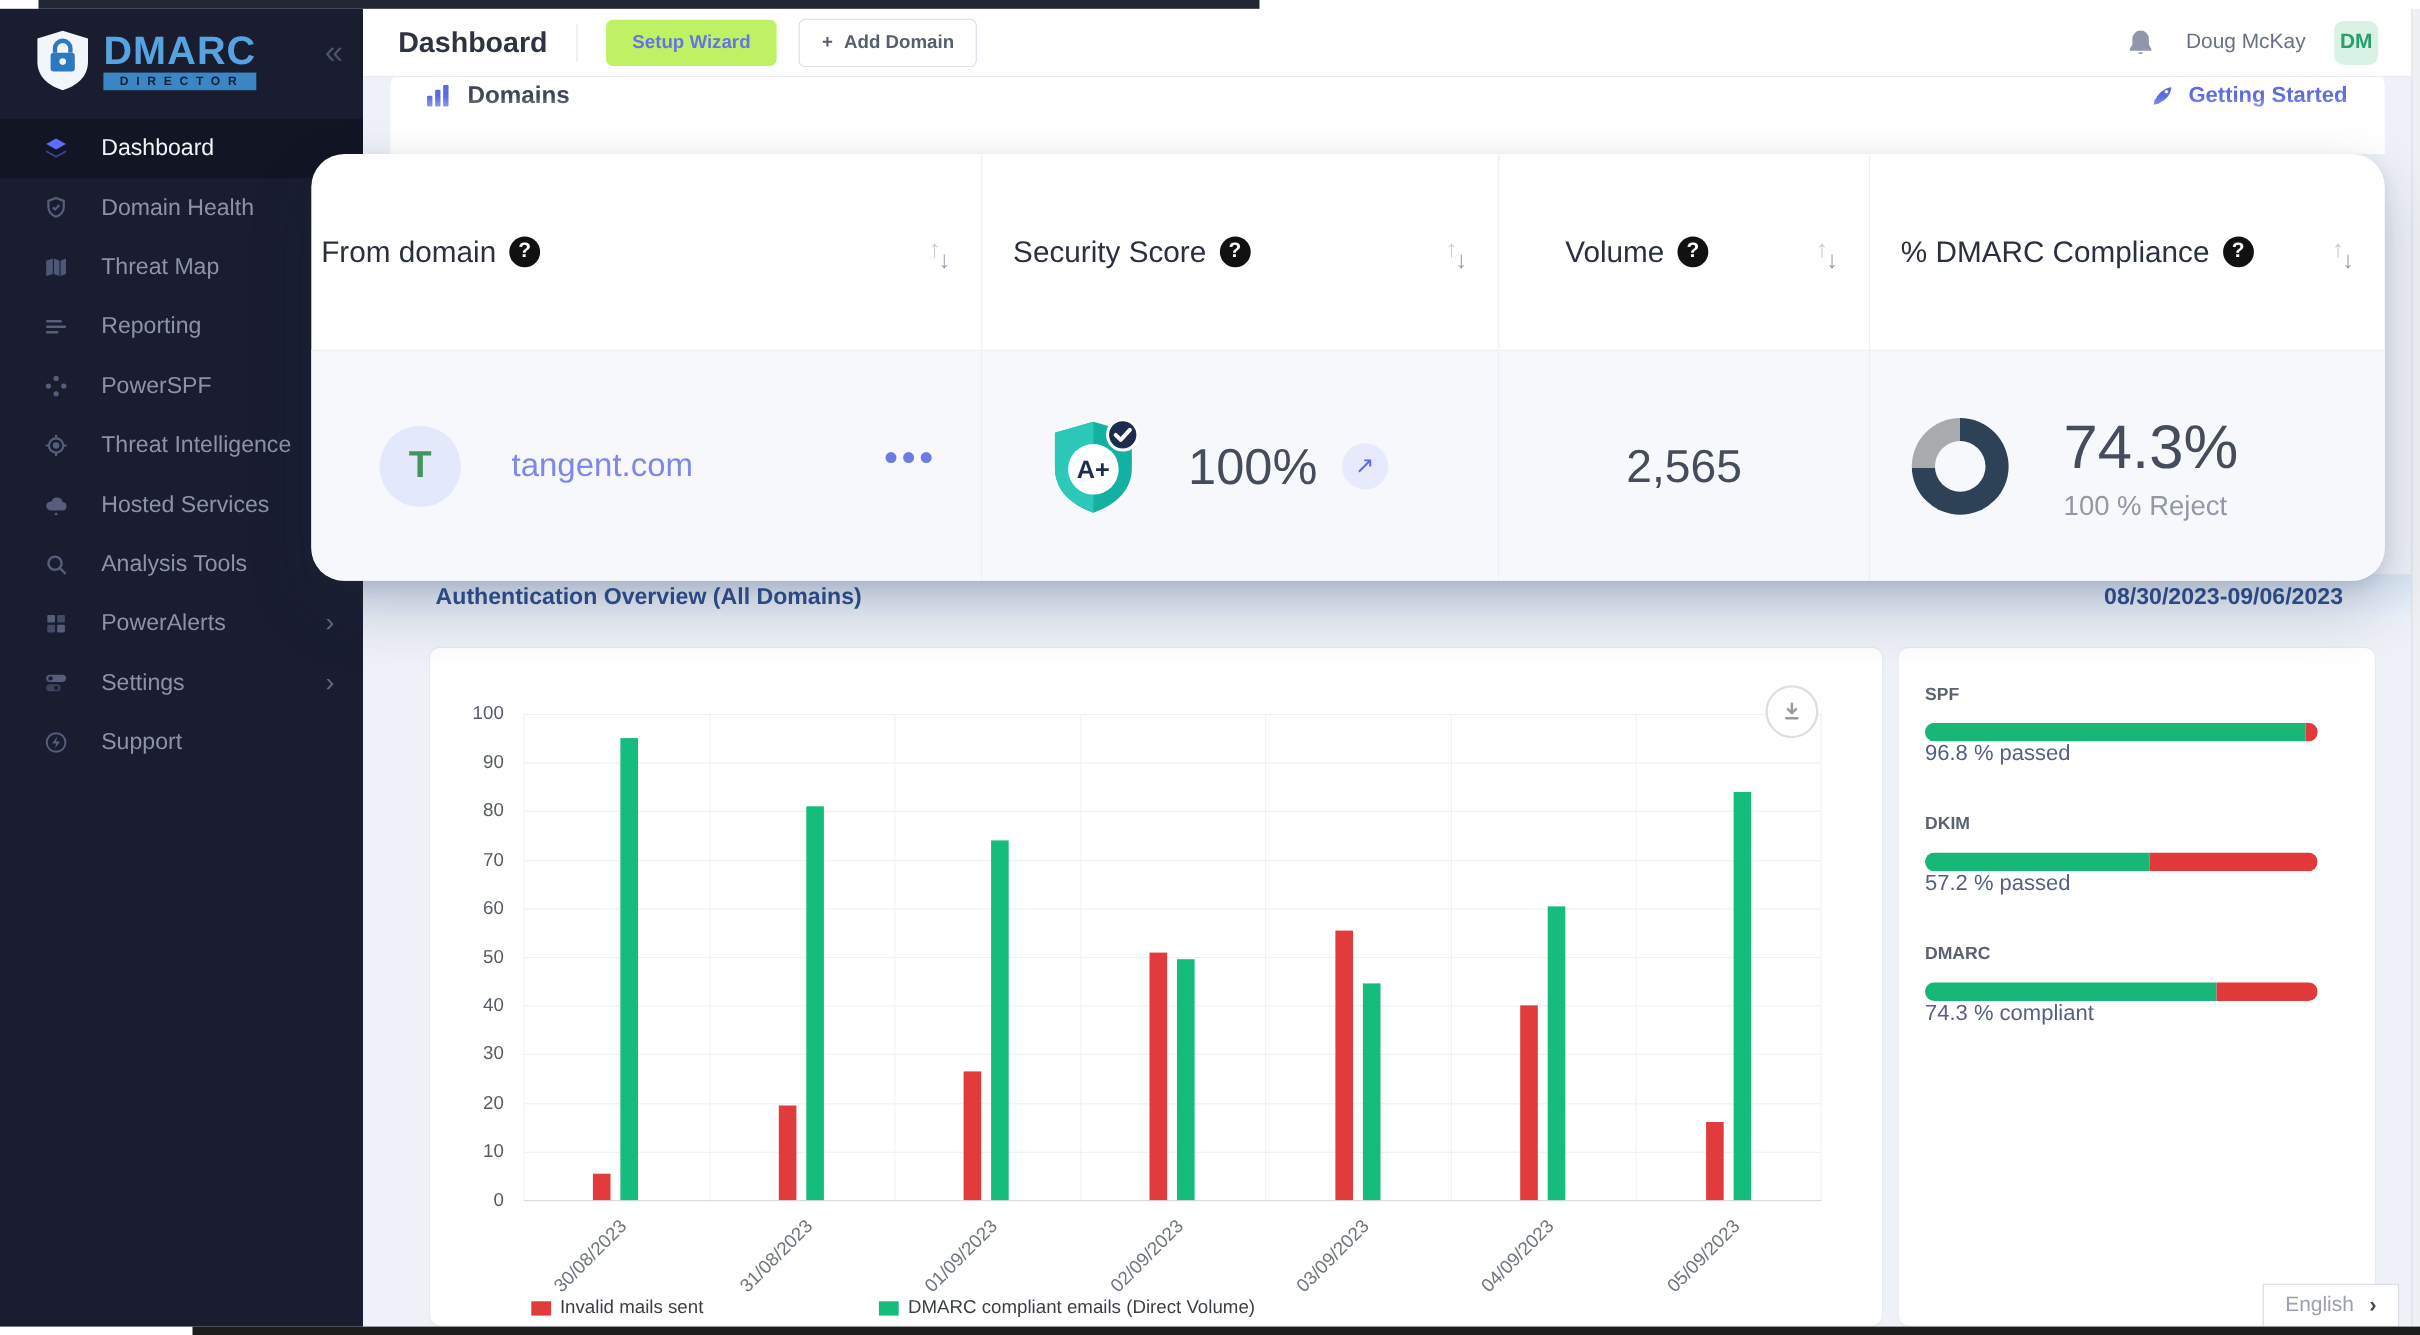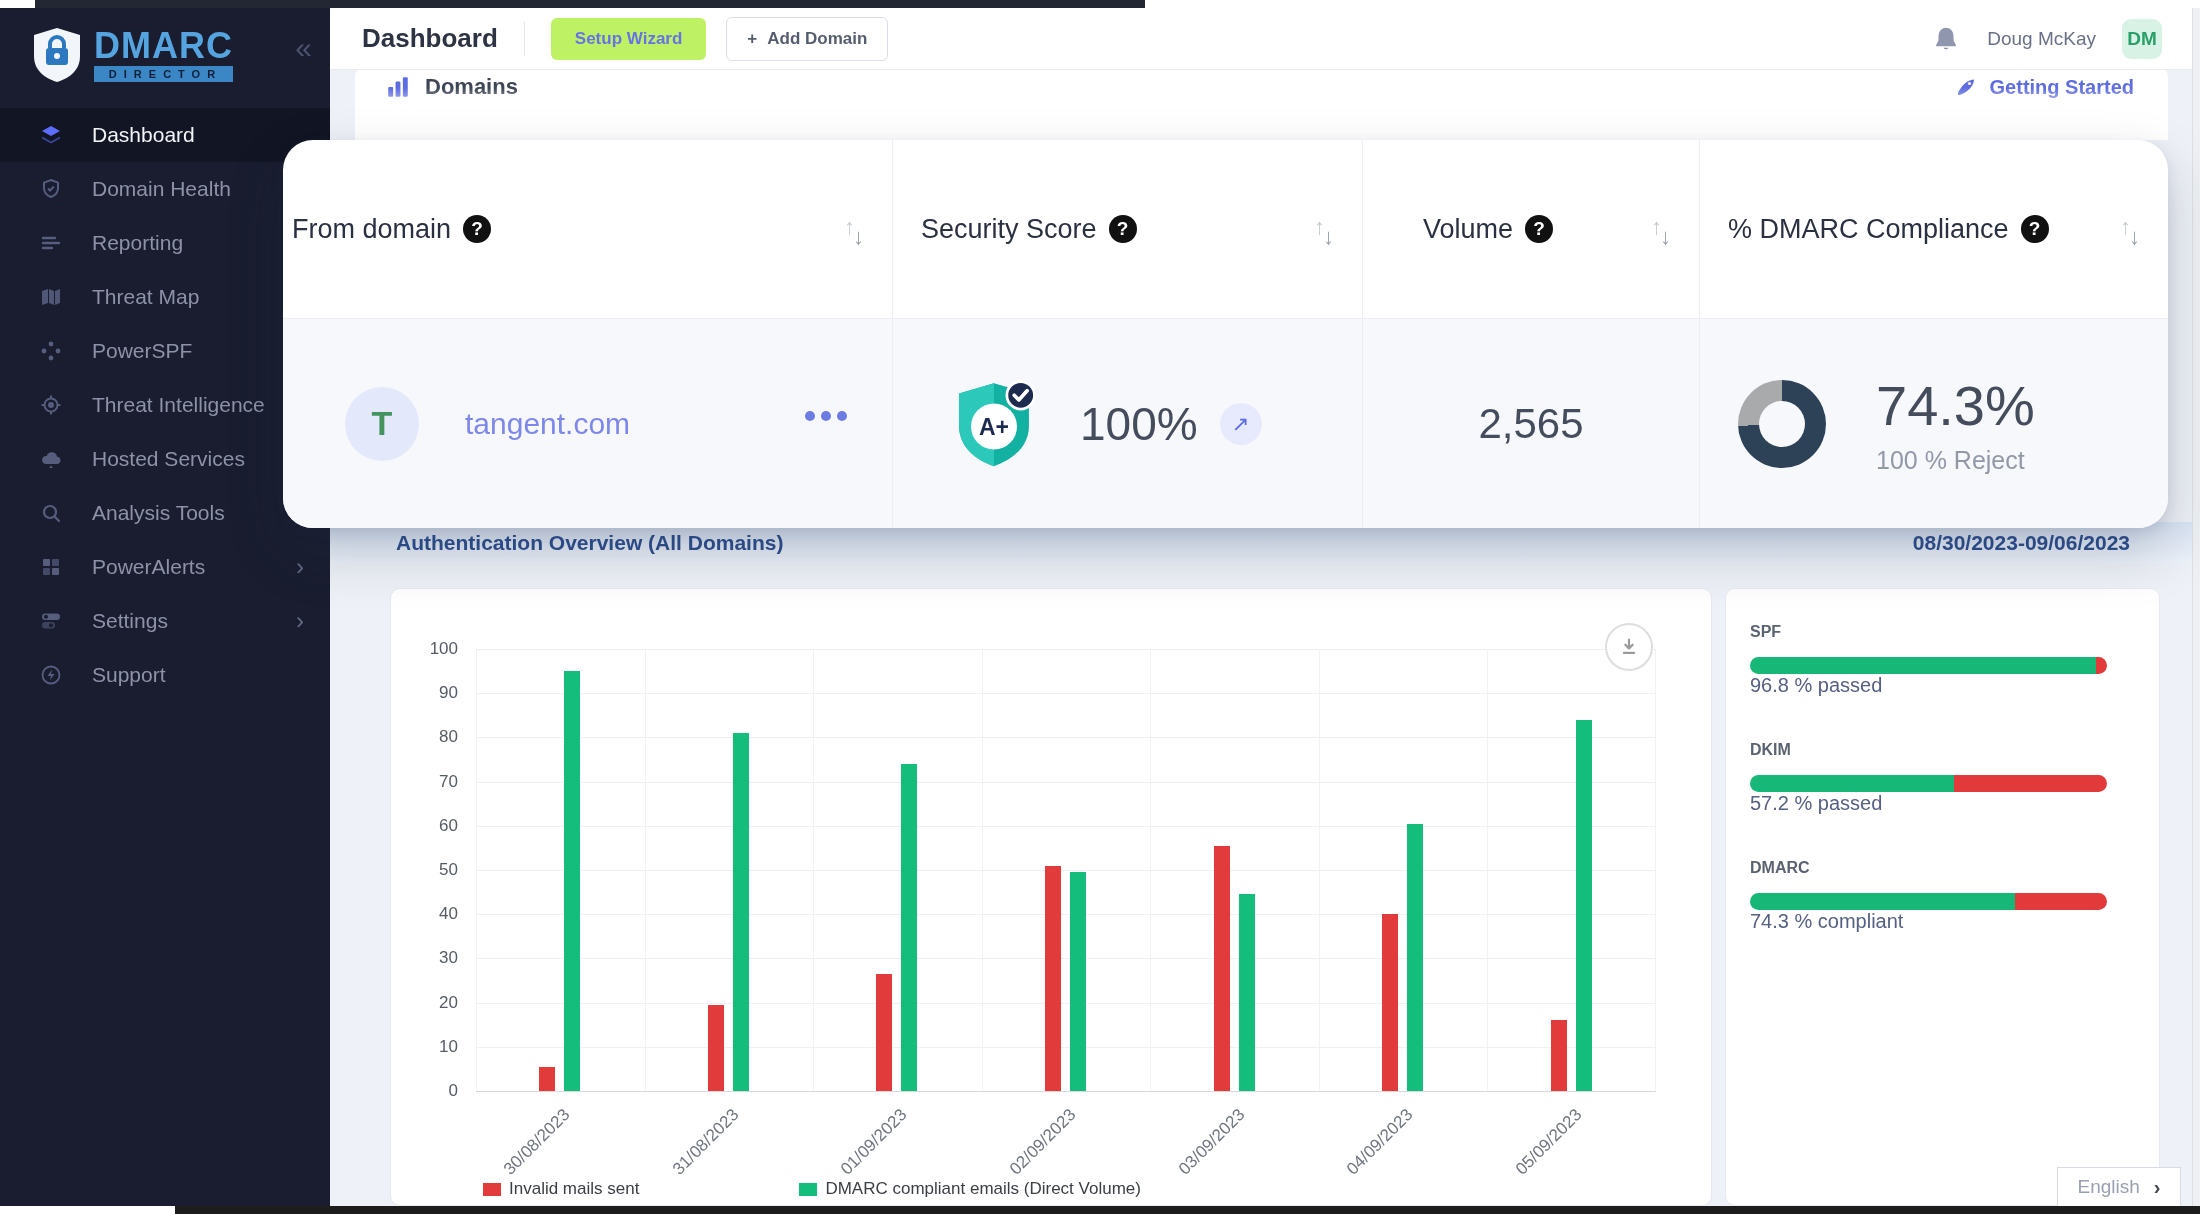--- a/index.html
+++ b/index.html
@@ -153,35 +153,35 @@
           <span class="nav-icon">
             <svg viewBox="0 0 24 24" fill="none" stroke="currentColor" stroke-width="2">
               <path d="M12 3l7 2.6V11c0 4.6-3 7.6-7 9-4-1.4-7-4.4-7-9V5.6z"></path>
               <path d="M9 11.5l2 2 4-4"></path>
             </svg>
           </span>
           <span class="nav-label">Domain Health</span>
         </div>
         <div class="nav-item">
           <span class="nav-icon">
+            <svg viewBox="0 0 24 24" fill="currentColor">
+              <path d="M3 6l6-2v14l-6 2zM10 4l5 2v14l-5-2zM16 6l5-2v14l-5 2z" opacity=".9"></path>
+            </svg>
+          </span>
+          <span class="nav-label">Threat Map</span>
+        </div>
+        <div class="nav-item">
+          <span class="nav-icon">
             <svg viewBox="0 0 24 24" fill="none" stroke="currentColor" stroke-width="2.4" stroke-linecap="round">
               <path d="M4 7h12"></path>
               <path d="M4 12h16"></path>
               <path d="M4 17h9"></path>
             </svg>
           </span>
           <span class="nav-label">Reporting</span>
-        </div>
-        <div class="nav-item">
-          <span class="nav-icon">
-            <svg viewBox="0 0 24 24" fill="currentColor">
-              <path d="M3 6l6-2v14l-6 2zM10 4l5 2v14l-5-2zM16 6l5-2v14l-5 2z" opacity=".9"></path>
-            </svg>
-          </span>
-          <span class="nav-label">Threat Map</span>
         </div>
         <div class="nav-item">
           <span class="nav-icon">
             <svg viewBox="0 0 24 24" fill="currentColor">
               <circle cx="12" cy="5" r="2.4"></circle>
               <circle cx="5" cy="12" r="2.4"></circle>
               <circle cx="19" cy="12" r="2.4"></circle>
               <circle cx="12" cy="19" r="2.4"></circle>
             </svg>
           </span>

